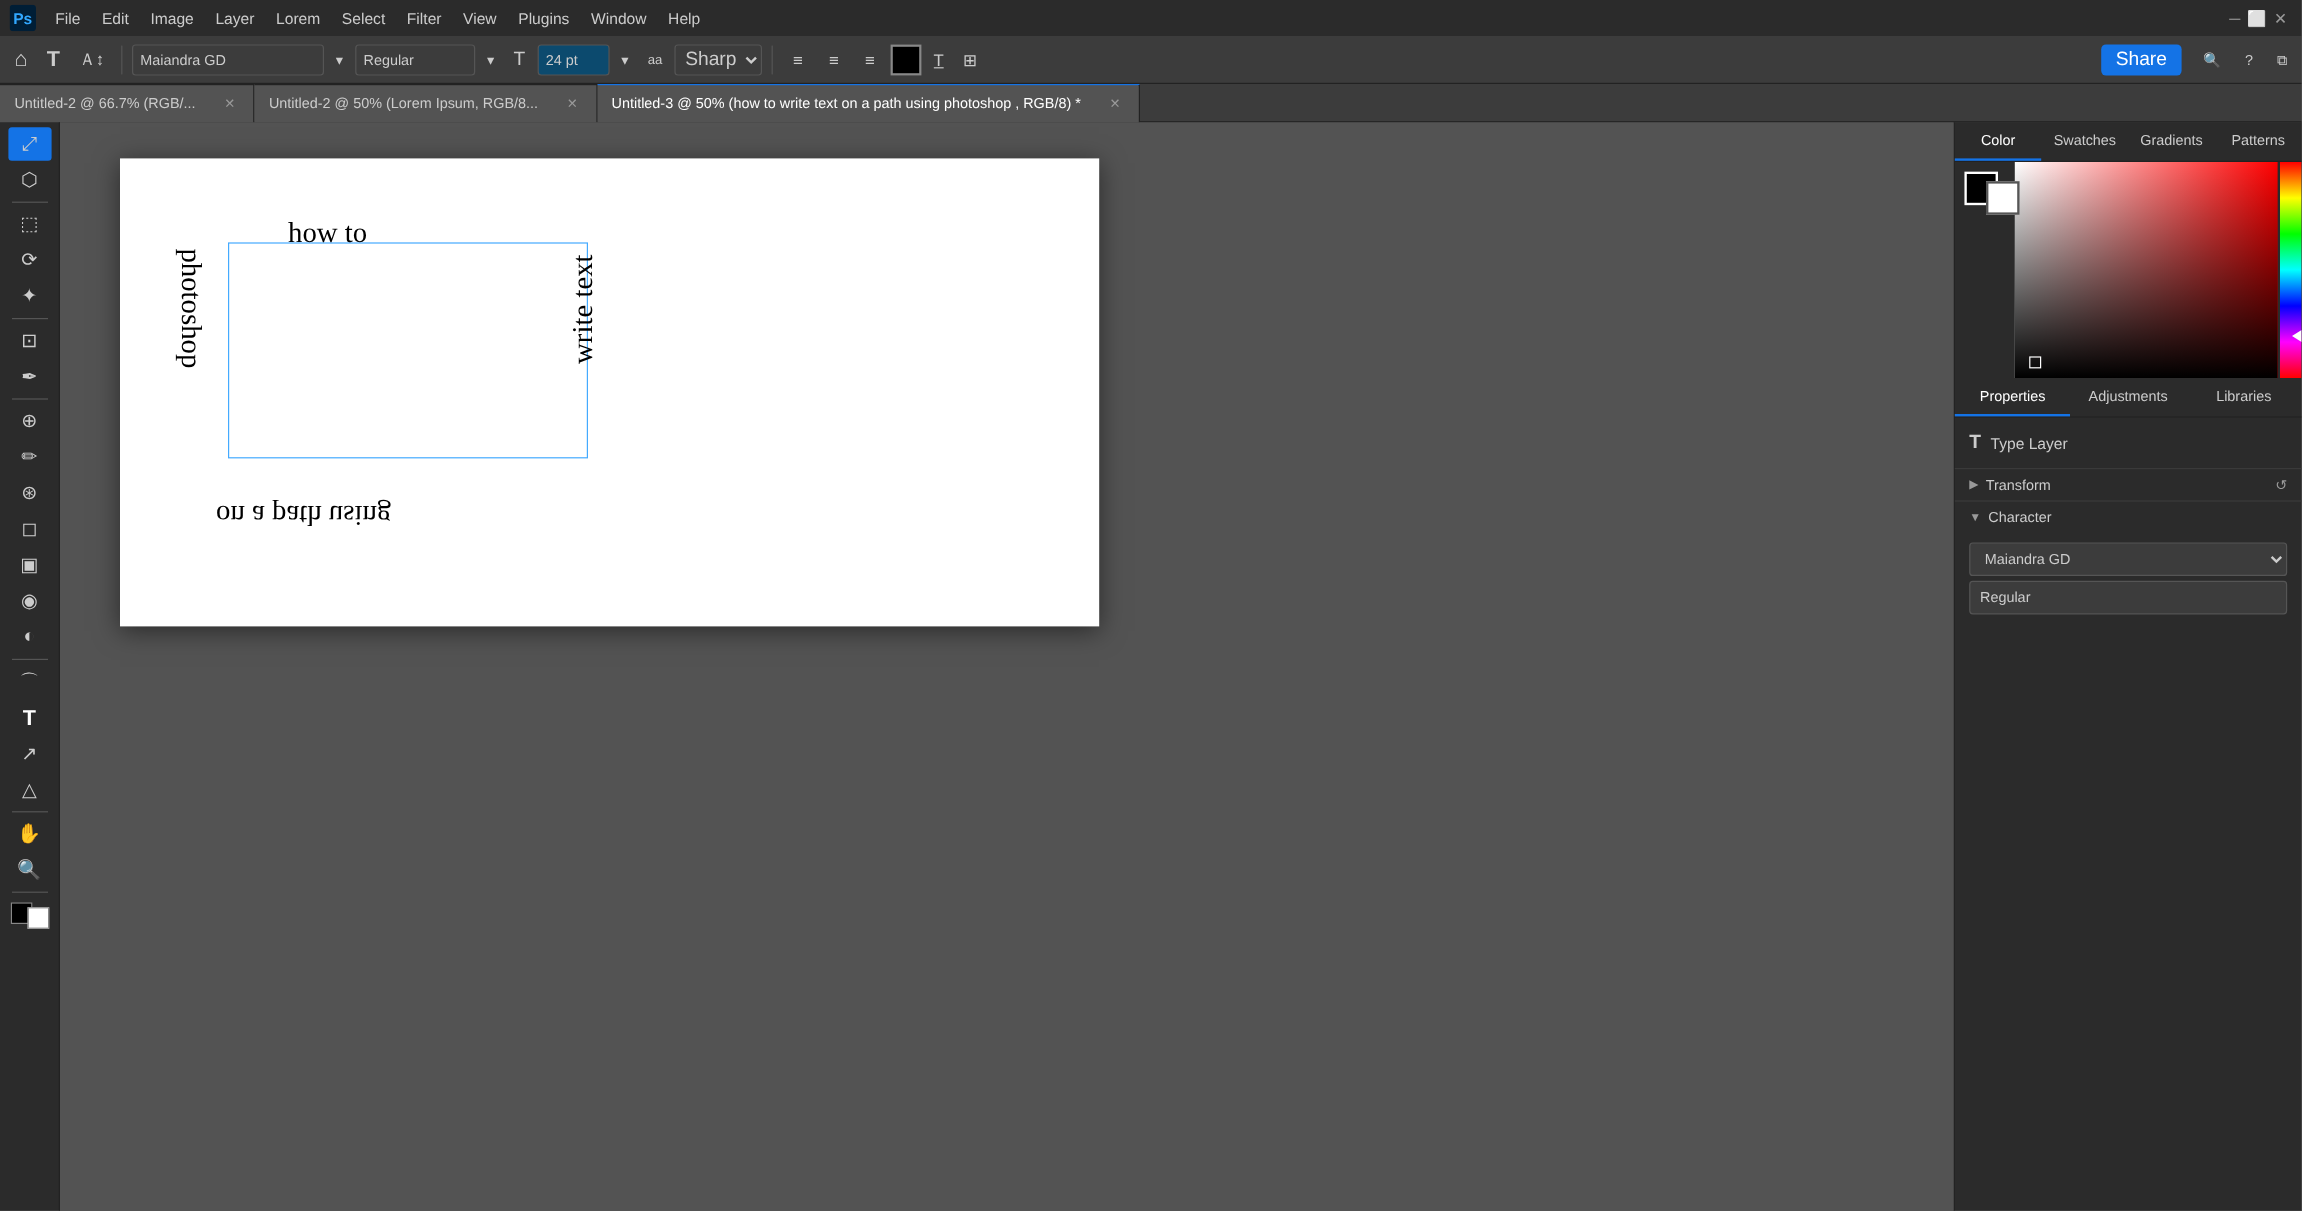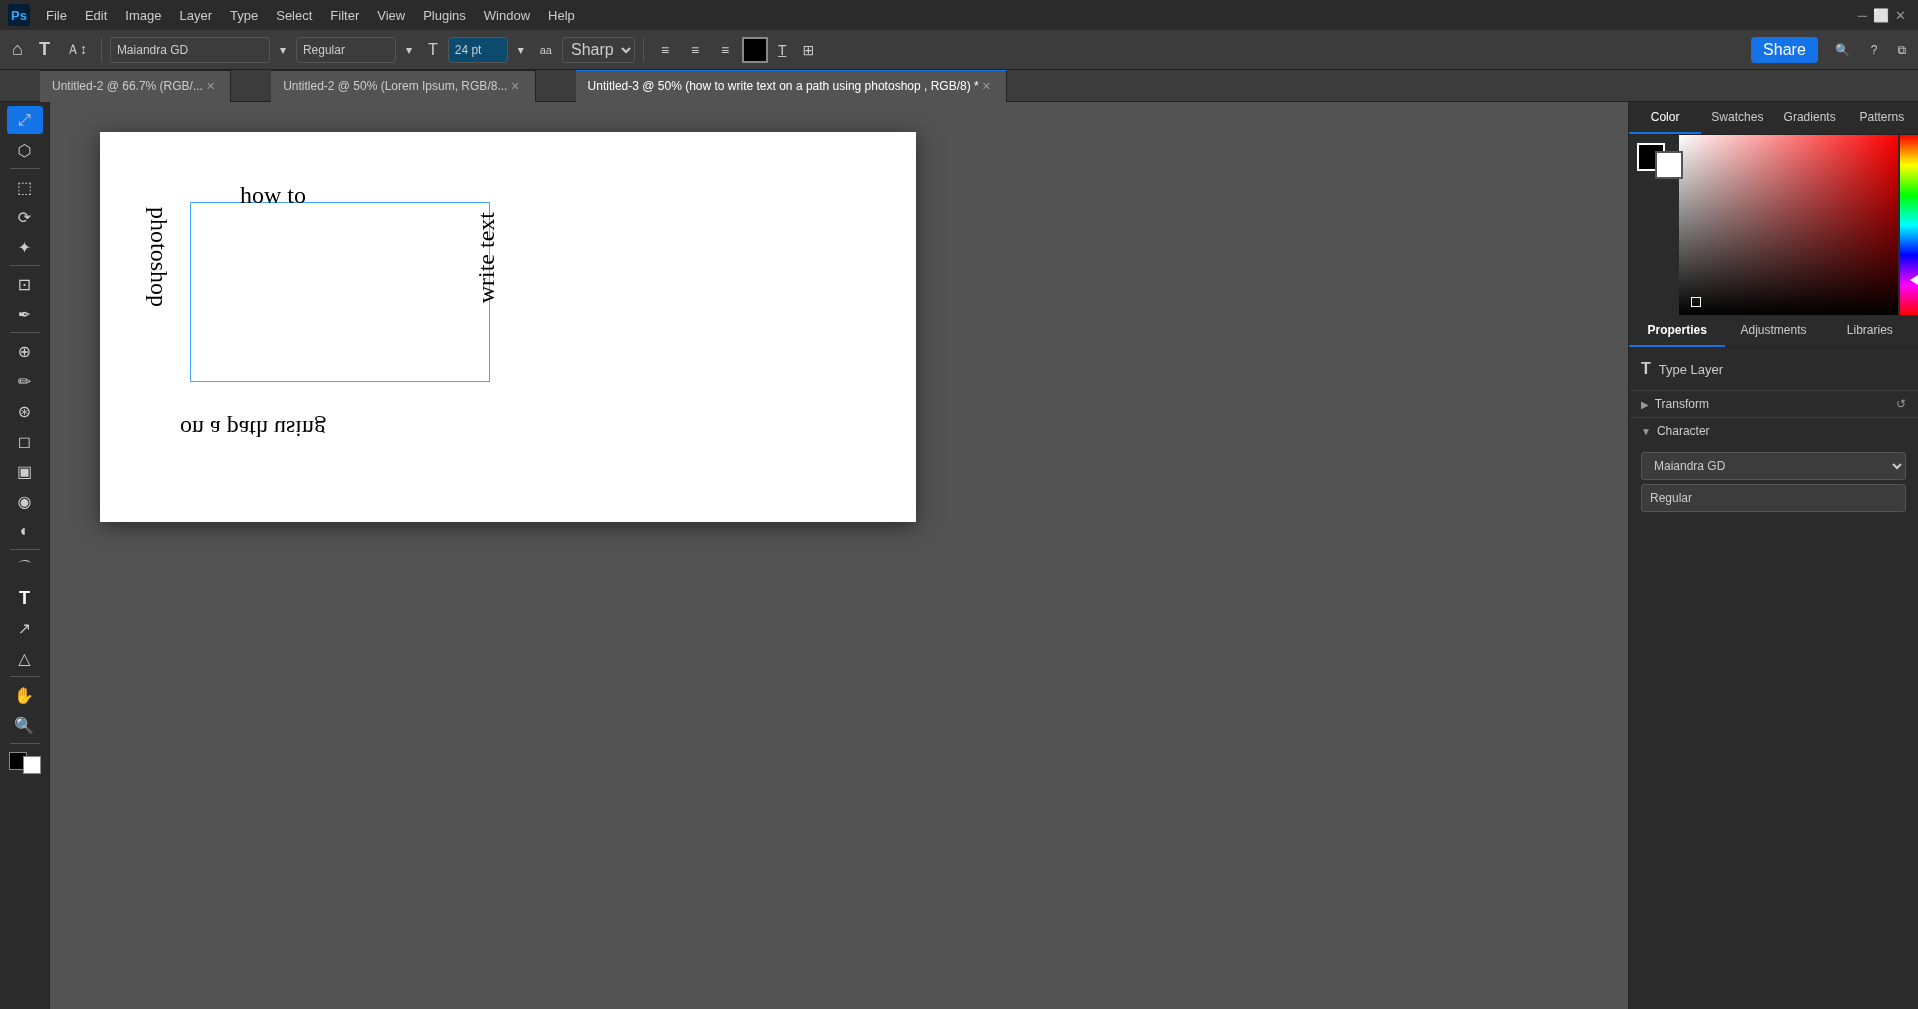--- a/index.html
+++ b/index.html
@@ -32,22 +32,22 @@
     .color-swatch { width: 26px; height: 26px; background: #000; border: 2px solid #888; cursor: pointer; }
     .share-btn { background: #1473e6; color: white; border: none; border-radius: 4px; padding: 4px 12px; font-size: 16px; cursor: pointer; margin-left: auto; }
 
     
     .tabbar {
       display: flex; align-items: center; height: 32px;
       background: #3c3c3c; border-bottom: 1px solid #222;
     }
     .tab {
       display: flex; align-items: center; padding: 0 12px; height: 32px;
-      background: #535353; color: #ccc; font-size: 12px; cursor: pointer; gap: 0;
-      border-right: 1px solid #222; border-top: 1px solid #222; margin-left: 40px;
+      background: #535353; color: #ccc; font-size: 12px; cursor: pointer; gap: 21px;
+      border-right: 1px solid #222; border-top: 1px solid #222;
     }
     .tab.active { background: #535353; color: #fff; border-top: 1px solid #1473e6; }
     .tab-close { font-size: 11px; color: #999; cursor: pointer; padding: 1px 3px; }
 
     
     .main-layout { display: flex; height: calc(1009px - 30px - 40px - 32px); }
 
     
     .tools-panel {
       width: 50px; background: #2b2b2b; display: flex; flex-direction: column;
@@ -125,21 +125,21 @@
     .panel-tabs {
       display: flex; border-bottom: 1px solid #222; background: #2b2b2b;
     }
     .panel-tab {
       flex: 1; padding: 8px 4px; text-align: center; font-size: 12px; color: #ccc;
       cursor: pointer; border-bottom: 2px solid transparent;
     }
     .panel-tab.active { color: #fff; border-bottom: 2px solid #1473e6; }
     .props-tabs { display: flex; border-bottom: 1px solid #222; }
     .props-tab { flex: 1; padding: 8px 4px; text-align: center; font-size: 12px; color: #ccc; cursor: pointer; }
-    .props-tab.active { color: #fff; border-bottom: 2px solid #1473e6; font-weight: bold; }
+    .props-tab.active { color: #fff; border-bottom: 2px solid #1473e6; }
     .props-section { padding: 8px 12px; }
     .type-layer-row { display: flex; align-items: center; gap: 8px; color: #ccc; font-size: 13px; padding: 4px 0; }
     .section-header {
       display: flex; align-items: center; justify-content: space-between;
       padding: 6px 12px; cursor: pointer; color: #ccc; font-size: 12px;
       border-top: 1px solid #3a3a3a;
     }
     .section-header-left { display: flex; align-items: center; gap: 6px; }
     .section-arrow { font-size: 10px; color: #999; }
     .character-section { padding: 8px 12px; }
@@ -155,21 +155,21 @@
 
 <div class="menubar">
   <svg class="menubar-logo" viewBox="0 0 22 22">
     <rect width="22" height="22" rx="3" fill="#001e36"></rect>
     <text x="3" y="16" fill="#31a8ff" font-size="13" font-weight="bold" font-family="Arial">Ps</text>
   </svg>
   <span class="menubar-item">File</span>
   <span class="menubar-item">Edit</span>
   <span class="menubar-item">Image</span>
   <span class="menubar-item">Layer</span>
-  <span class="menubar-item">Type</span>
+  <span class="menubar-item">Lorem</span>
   <span class="menubar-item">Select</span>
   <span class="menubar-item">Filter</span>
   <span class="menubar-item">View</span>
   <span class="menubar-item">Plugins</span>
   <span class="menubar-item">Window</span>
   <span class="menubar-item">Help</span>
 
   <div style="margin-left:auto; display:flex; gap:6px; padding-right:4px;">
     <span style="cursor:pointer;color:#999;">─</span>
     <span style="cursor:pointer;color:#999;">⬜</span>

